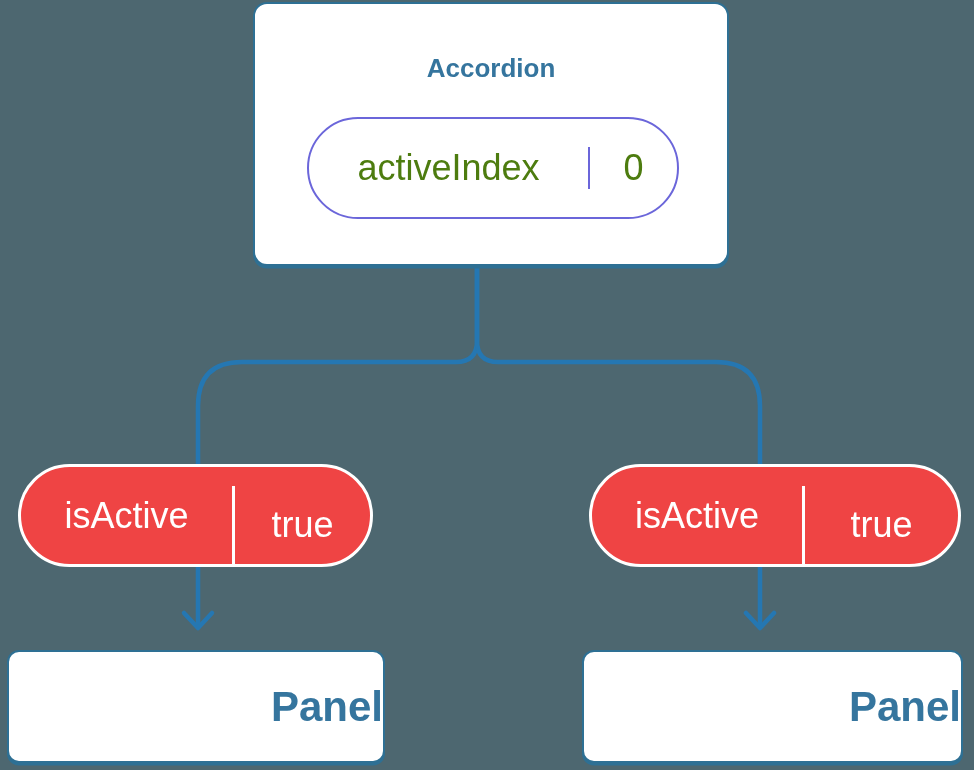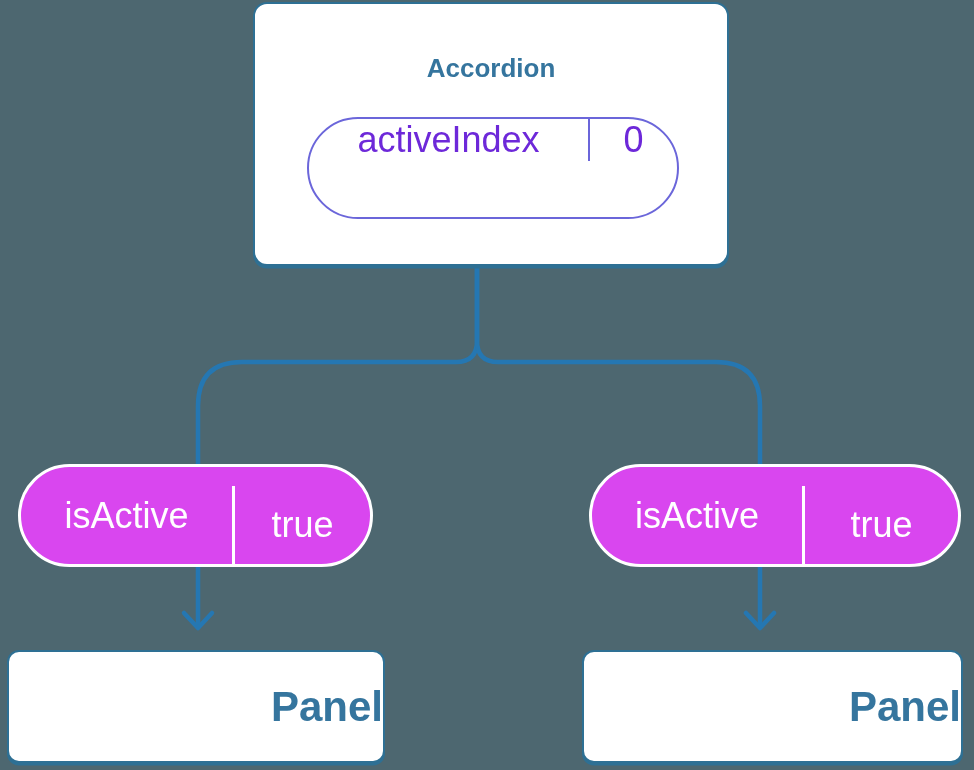--- a/index.html
+++ b/index.html
@@ -57,43 +57,43 @@
   }
   .state-pill {
     position: absolute;
     left: 52px; top: 113px;
     width: 372px; height: 102px;
     background: #ffffff;
     border: 2.5px solid #6b66da;
     border-radius: 999px;
     overflow: hidden;
     display: flex;
-    align-items: flex-start;
-    color: #6d28d9;
+    align-items: center;
+    color: #4d7c0f;
     font-size: 36px;
   }
   .state-pill .seg-name {
     flex: 1;
     display: flex;
     align-items: center;
     justify-content: center;
   }
   .state-pill .seg-value {
     width: 89px;
     display: flex;
     align-items: center;
     justify-content: center;
     border-left: 2.5px solid #6b66da;
   }
 
   .prop-pill {
     position: absolute;
     top: 464px;
     height: 103px;
-    background: #d946ef;
+    background: #ef4444;
     border: 3px solid #ffffff;
     border-radius: 999px;
     overflow: hidden;
     display: flex;
     align-items: stretch;
     color: #ffffff;
     font-size: 36px;
   }
   .prop-pill.left  { left: 18px;  width: 355px; }
   .prop-pill.right { left: 589px; width: 372px; }

